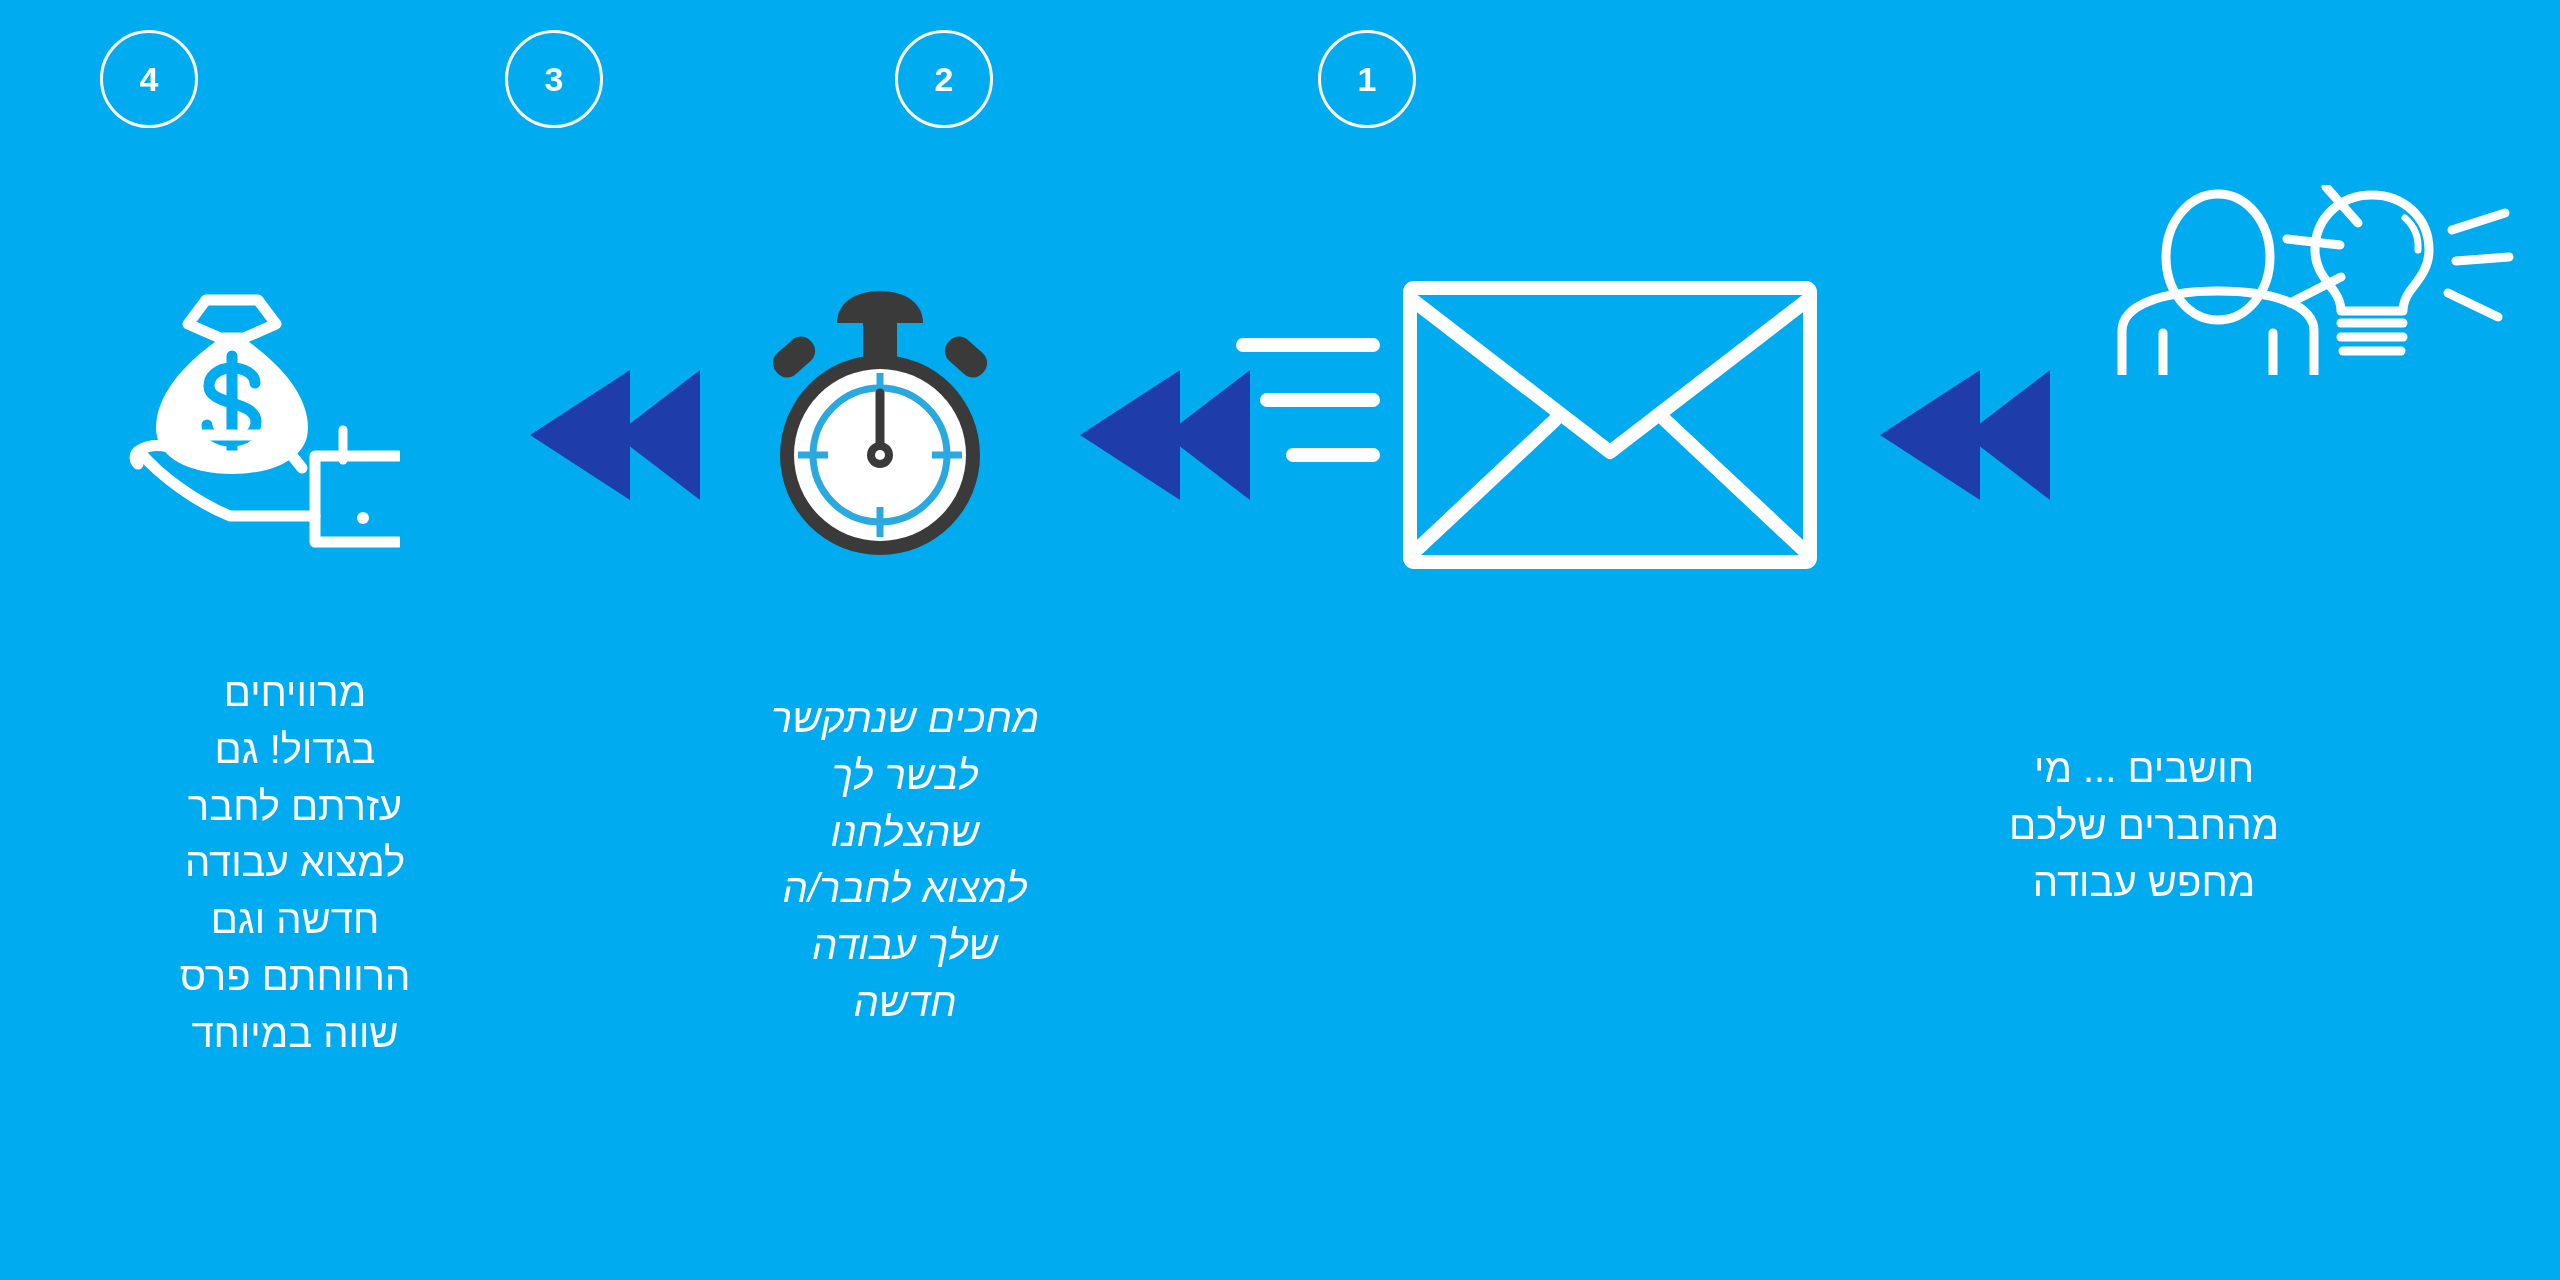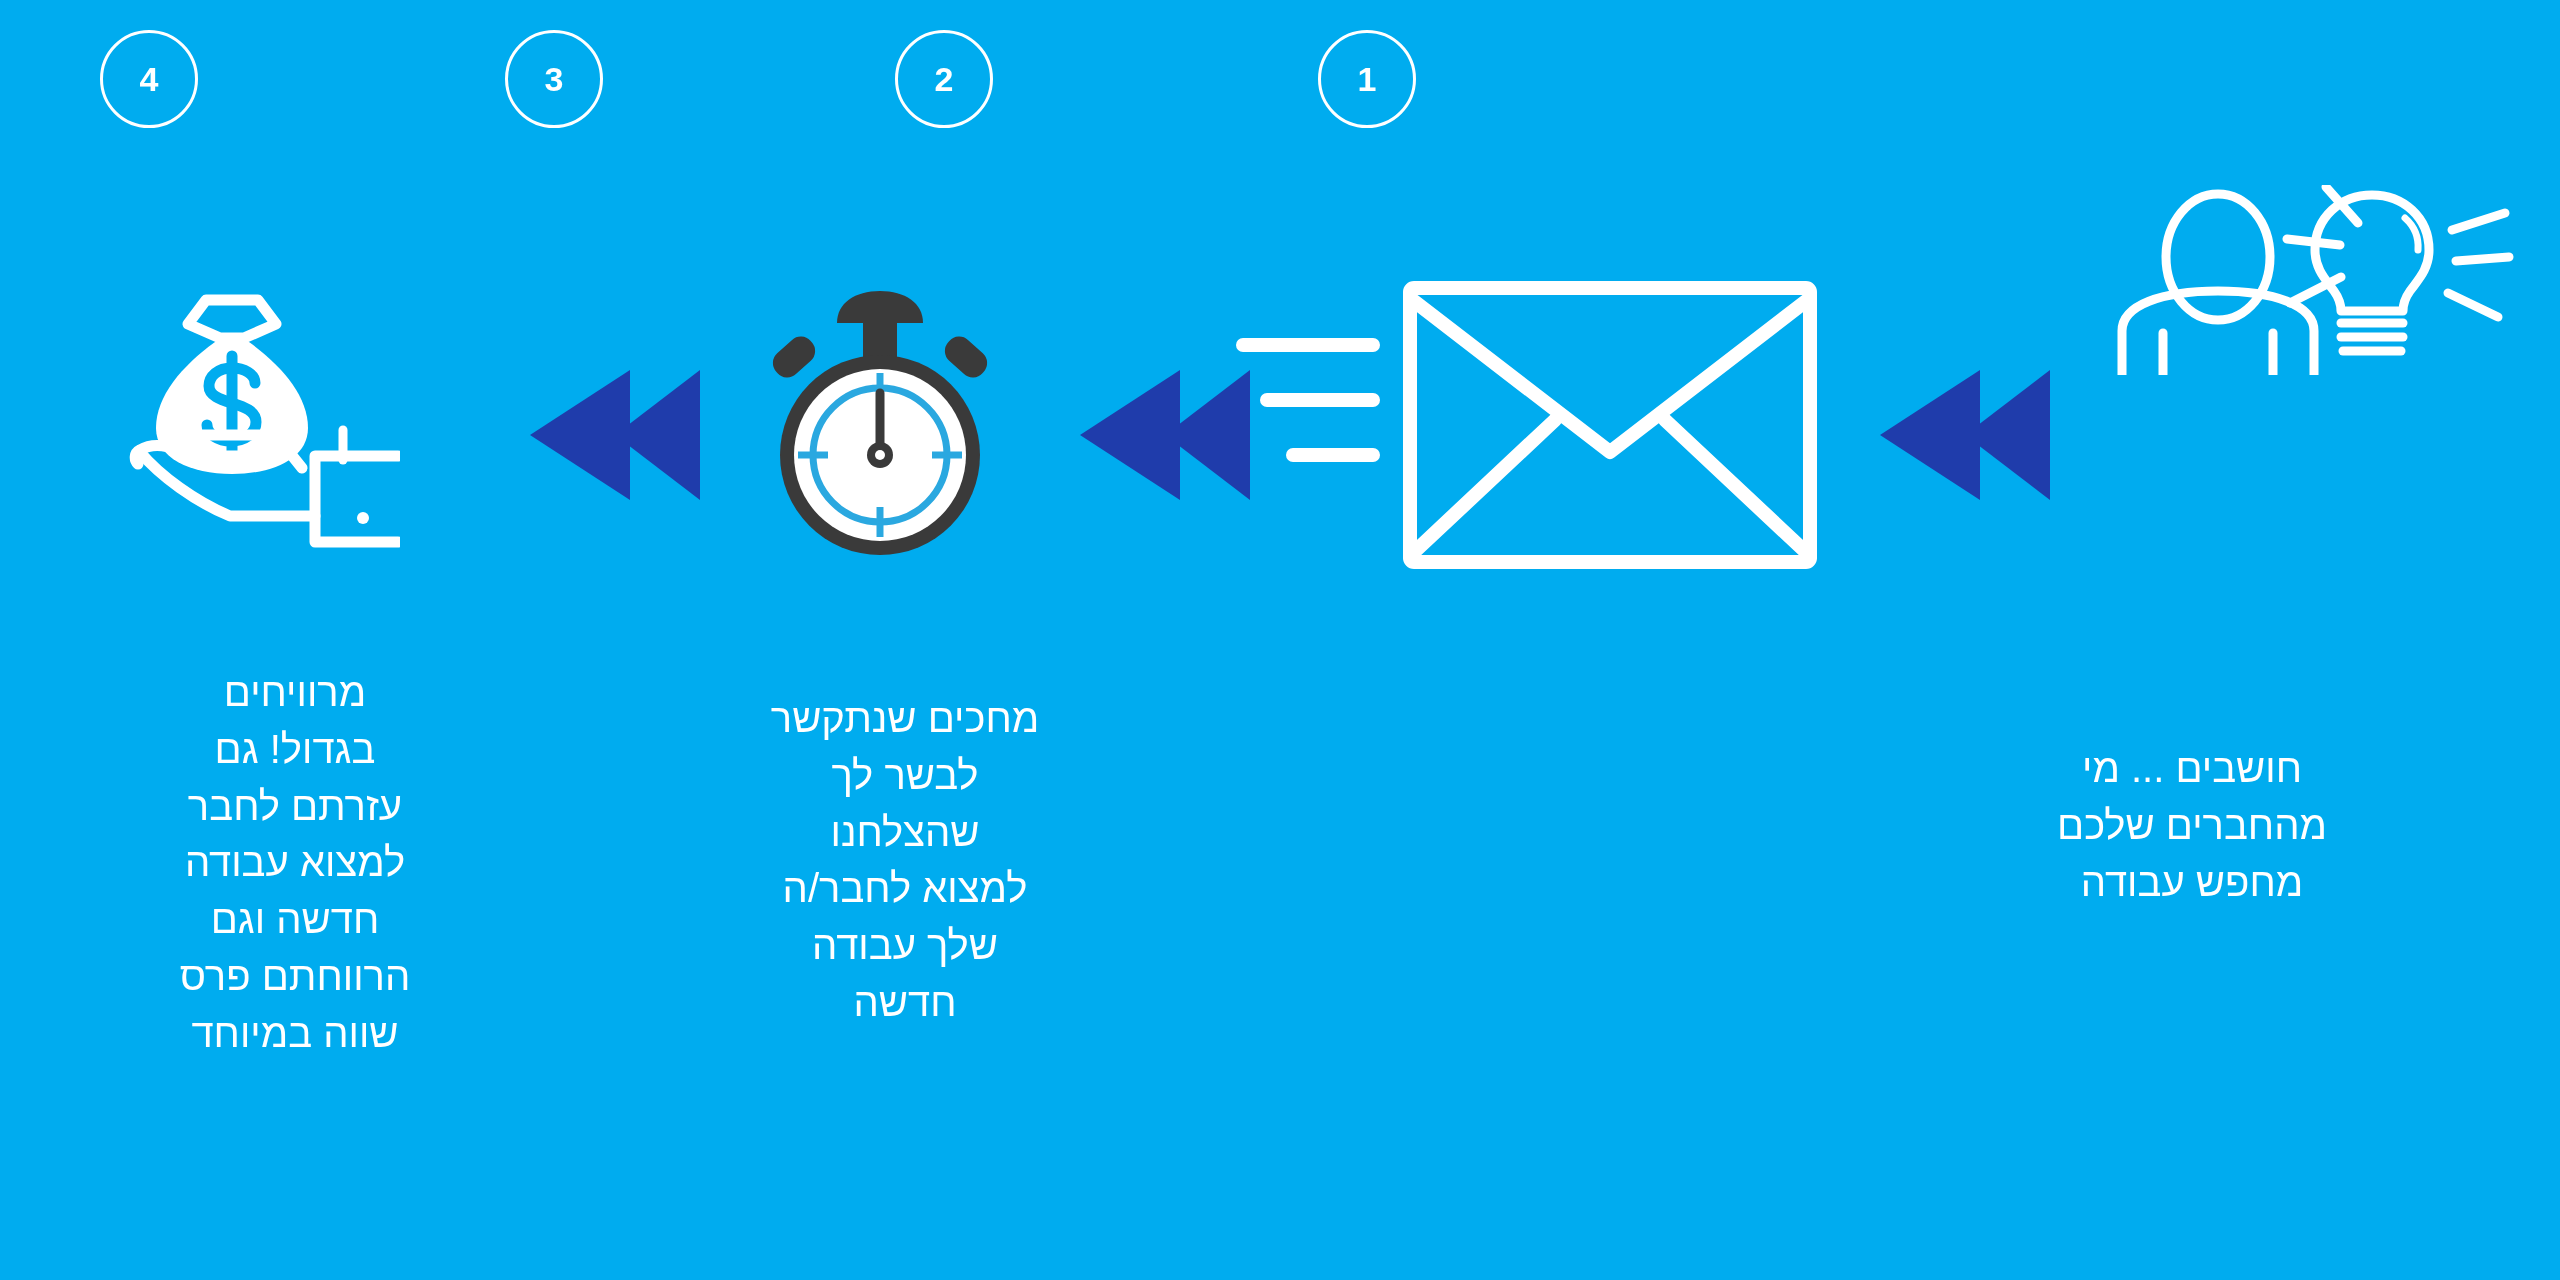--- a/index.html
+++ b/index.html
@@ -192,26 +192,26 @@
                C162 155 170 160 176 168 L192 188" fill="none" stroke="#ffffff" stroke-width="11" stroke-linecap="round" stroke-linejoin="round"></path>
       <path d="M30 172 C50 196 86 222 120 236 L205 236" fill="none" stroke="#ffffff" stroke-width="11" stroke-linecap="round" stroke-linejoin="round"></path>
       <path d="M76 176 L158 176" fill="none" stroke="#ffffff" stroke-width="11" stroke-linecap="round"></path>
 
       <path d="M205 176 H288 M205 176 V262 H288" fill="none" stroke="#ffffff" stroke-width="11" stroke-linejoin="round" stroke-linecap="round"></path>
       <path d="M233 150 V180" fill="none" stroke="#ffffff" stroke-width="9" stroke-linecap="round"></path>
       <circle cx="253" cy="238" r="6" fill="#ffffff"></circle>
     </svg>
   </div>
 
-  <div class="caption" style="left:1952px; top:740px; width:480px;">חושבים ... מי
+  <div class="caption" style="left:1904px; top:740px; width:480px;">חושבים ... מי
 מהחברים שלכם
 מחפש עבודה</div>
 
 
-  <div class="caption" style="left:675px; top:690px; width:460px;">מחכים שנתקשר
+  <div class="caption" style="left:675px; top:690px; width:460px;font-style:italic;">מחכים שנתקשר
 לבשר לך
 שהצלחנו
 למצוא לחבר/ה
 שלך עבודה
 חדשה</div>
 
   <div class="caption" style="left:75px; top:664px; width:440px;">מרוויחים
 בגדול! גם
 עזרתם לחבר
 למצוא עבודה

